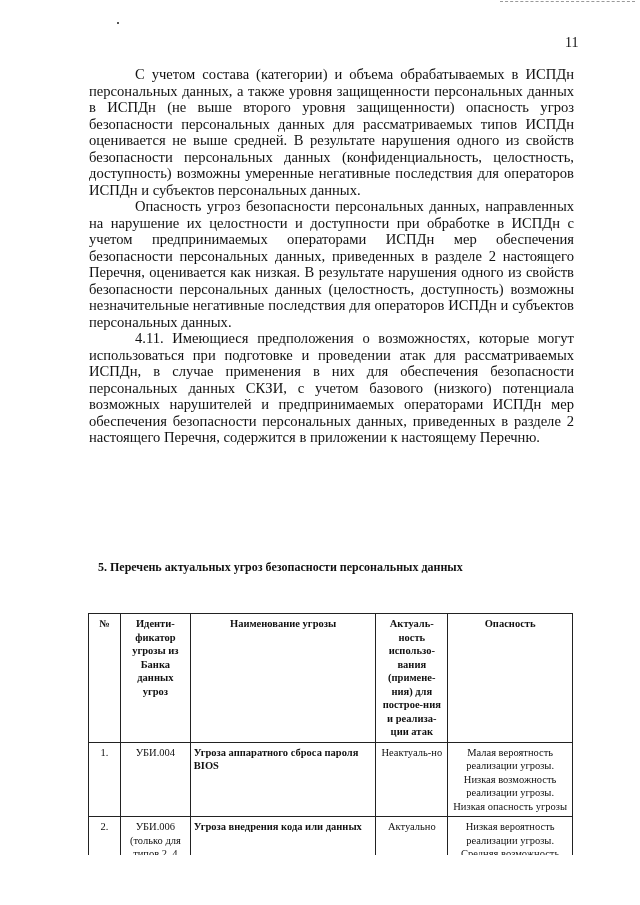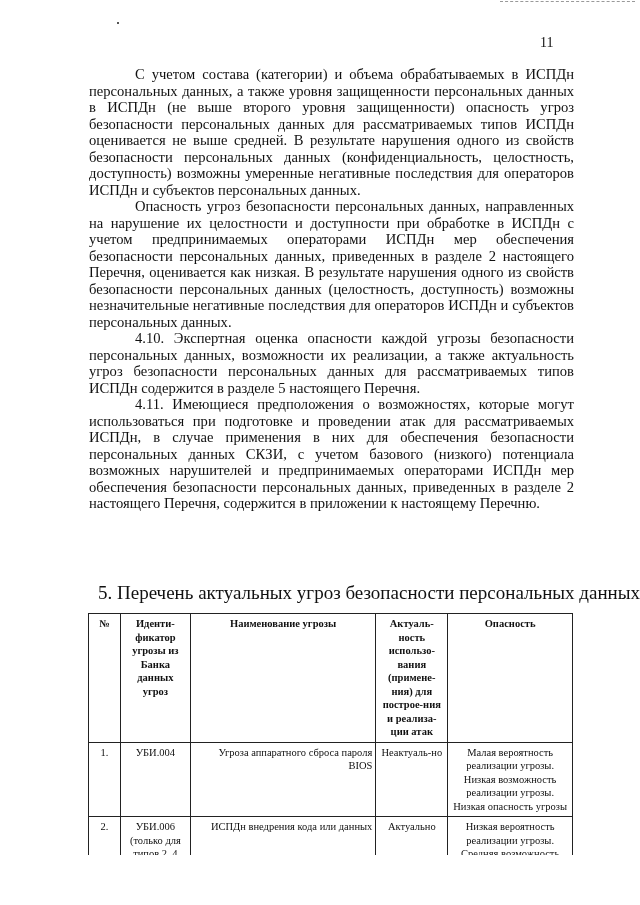--- a/index.html
+++ b/index.html
@@ -6,64 +6,63 @@
   body {
     width: 640px; height: 905px; background: #ffffff; position: relative; overflow: hidden;
     font-family: "Liberation Serif", "DejaVu Serif", serif; color: #111;
   }
   .top-rule {
     position: absolute; top: 1px; left: 500px; width: 135px; height: 0;
     border-top: 1px dashed #999;
   }
   .dot-mark { position: absolute; left: 117px; top: 22px; width: 2px; height: 2px; background: #555; }
   .page-number {
-    position: absolute; top: 35px; left: 540px; font-size: 14px;
+    position: absolute; top: 35px; left: 565px; font-size: 14px;
   }
   .body-text {
     position: absolute; left: 89px; top: 66px; width: 485px;
     font-size: 14.6px; line-height: 16.5px; text-align: justify;
   }
   .body-text p { margin: 0; }
   .body-text p.indent { text-indent: 46px; }
   .section-title {
-    position: absolute; left: 98px; top: 582px; width: 480px;
-    font-size: 19px; font-weight: normal; white-space: nowrap;
+    position: absolute; left: 98px; top: 560px; width: 480px;
+    font-size: 12px; font-weight: bold; white-space: nowrap;
   }
   table.threats {
     position: absolute; left: 88px; top: 613px; width: 485px;
     border-collapse: collapse; font-size: 10.5px; line-height: 13.5px;
   }
   table.threats th, table.threats td {
     border: 1px solid #222; vertical-align: top; padding: 3px 3px;
   }
   table.threats th { font-weight: bold; text-align: center; }
   table.threats th.h-title { vertical-align: top; }
   col.c-num { width: 32px; }
   col.c-id { width: 70px; }
   col.c-name { width: 186px; }
   col.c-act { width: 72px; }
   col.c-note { width: 125px; }
   td.num, td.ident, td.act, td.note { text-align: center; }
-  td.name { text-align: right; padding-left: 6px; }
+  td.name { text-align: left; padding-left: 6px; font-weight: bold; }
   .header-row { height: 121px; }
   .row1 { height: 72px; }
   .row2 { height: 40px; }
   .clip { position: absolute; left: 0; top: 855px; width: 640px; height: 50px; background: #fff; }
 </style>
 </head>
 <body>
 
 <div class="top-rule"></div>
 <div class="dot-mark"></div>
 <div class="page-number">11</div>
 
 <div class="body-text">
   <p class="indent">С учетом состава (категории) и объема обрабатываемых в ИСПДн персональных данных, а также уровня защищенности персональных данных в ИСПДн (не выше второго уровня защищенности) опасность угроз безопасности персональных данных для рассматриваемых типов ИСПДн оценивается не выше средней. В результате нарушения одного из свойств безопасности персональных данных (конфиденциальность, целостность, доступность) возможны умеренные негативные последствия для операторов ИСПДн и субъектов персональных данных.</p>
   <p class="indent">Опасность угроз безопасности персональных данных, направленных на нарушение их целостности и доступности при обработке в ИСПДн с учетом предпринимаемых операторами ИСПДн мер обеспечения безопасности персональных данных, приведенных в разделе 2 настоящего Перечня, оценивается как низкая. В результате нарушения одного из свойств безопасности персональных данных (целостность, доступность) возможны незначительные негативные последствия для операторов ИСПДн и субъектов персональных данных.</p>
-  <p class="indent">4.10. Экспертная оценка опасности каждой угрозы безопасности персональных данных, возможности их реализации, а также актуальность угроз безопасности персональных данных для рассматриваемых типов ИСПДн содержится в разделе 5 настоящего Перечня.</p>
   <p class="indent">4.11. Имеющиеся предположения о возможностях, которые могут использоваться при подготовке и проведении атак для рассматриваемых ИСПДн, в случае применения в них для обеспечения безопасности персональных данных СКЗИ, с учетом базового (низкого) потенциала возможных нарушителей и предпринимаемых операторами ИСПДн мер обеспечения безопасности персональных данных, приведенных в разделе 2 настоящего Перечня, содержится в приложении к настоящему Перечню.</p>
 </div>
 
 <div class="section-title">5. Перечень актуальных угроз безопасности персональных данных</div>
 
 <table class="threats">
   <colgroup>
     <col class="c-num">
       <col class="c-id">
       <col class="c-name">
@@ -83,20 +82,20 @@
     <tr class="row1">
       <td class="num">1.</td>
       <td class="ident">УБИ.004</td>
       <td class="name">Угроза аппаратного сброса пароля BIOS</td>
       <td class="act">Неактуаль-но</td>
       <td class="note">Малая вероятность реализации угрозы. Низкая возможность реализации угрозы. Низкая опасность угрозы</td>
     </tr>
     <tr class="row2">
       <td class="num">2.</td>
       <td class="ident">УБИ.006 (только для типов 2, 4</td>
-      <td class="name">ИСПДн внедрения кода или данных</td>
+      <td class="name">Угроза внедрения кода или данных</td>
       <td class="act">Актуально</td>
       <td class="note">Низкая вероятность реализации угрозы. Средняя возможность</td>
     </tr>
   </tbody>
 </table>
 
 <div class="clip"></div>
 
 </body></html>

